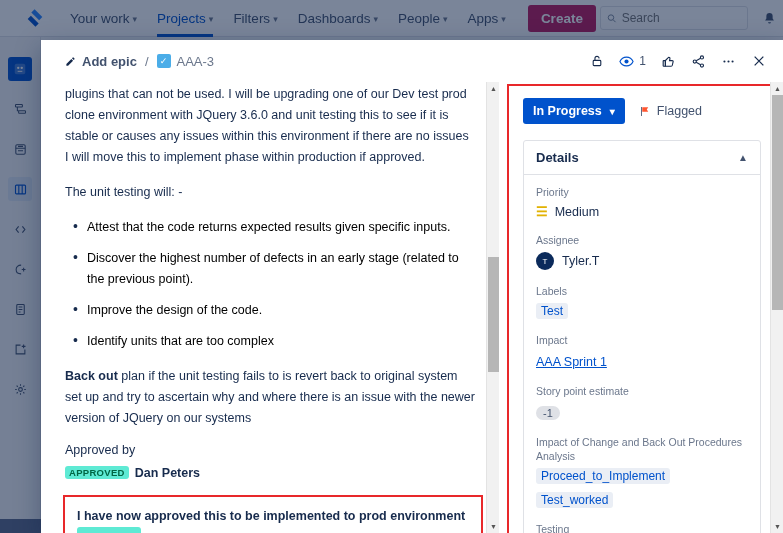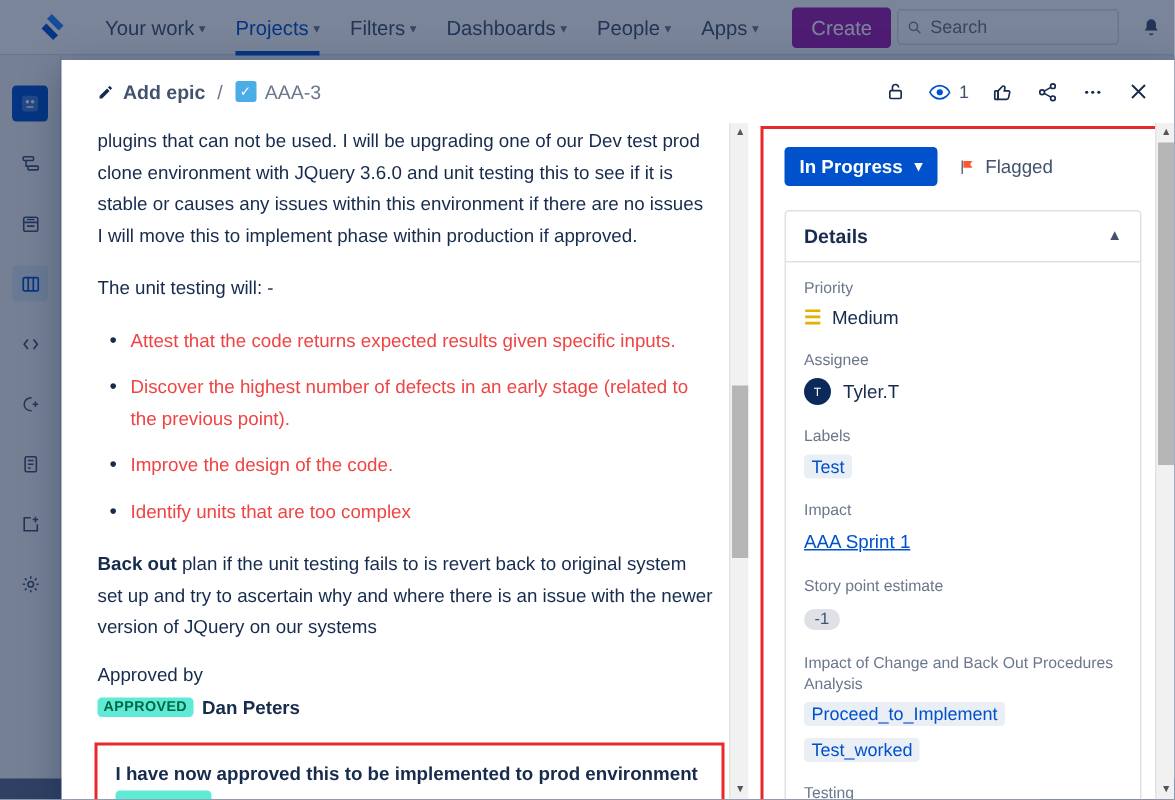--- a/index.html
+++ b/index.html
@@ -31,21 +31,21 @@
     align-items: center; gap: 3px; white-space: nowrap; cursor: pointer;
     position: relative; height: 37px; line-height: 21px;
   }
   .nav-item.active { color: #0052cc; font-weight: 400; }
   .nav-item.active::after {
     content: ""; position: absolute; left: 8px; right: 8px; bottom: 0;
     height: 3px; background: #0052cc;
   }
   .caret { font-size: 9px; color: #6b778c; line-height: 1; transform: translateY(1px); }
   .create-btn {
-    background: #a21caf; color: #fff; font-size: 13.5px; font-weight: 400;
+    background: #be185d; color: #fff; font-size: 13.5px; font-weight: 700;
     border: none; border-radius: 3px; padding: 6px 13px; margin-left: 10px;
     cursor: pointer;
   }
   .search-wrap { margin-left: auto; display: flex; align-items: center; gap: 14px; }
   .search-box {
     width: 148px; height: 24px; border: 1px solid #dfe1e6; border-radius: 3px;
     display: flex; align-items: center; padding: 0 6px; gap: 5px; background: #fff;
   }
   .search-box input {
     border: none; outline: none; font-size: 12px; color: #7a869a;
@@ -99,21 +99,21 @@
   .content-col {
     width: 458px; flex: 0 0 458px; position: relative; overflow: hidden;
     padding: 0 24px 0 24px;
   }
   .content-inner { padding-top: 2px; }
   .desc p {
     font-size: 12.5px; line-height: 21px; color: #172b4d; margin-bottom: 14px;
   }
   .desc ul { list-style: none; margin: 0 0 14px 0; }
   .desc li {
-    font-size: 12.5px; line-height: 21px; color: #ef4444;
+    font-size: 12.5px; line-height: 21px; color: #000000;
     padding-left: 22px; position: relative; margin-bottom: 10px;
   }
   .desc li::before {
     content: "•"; position: absolute; left: 8px; top: -1px; font-size: 14px; color: #172b4d;
   }
   .desc b { font-weight: 700; }
   .approved-lbl { font-size: 12.5px; color: #172b4d; margin-bottom: 6px; }
   .lozenge {
     display: inline-block; background: #5eead4; color: #006644; font-size: 9.5px;
     font-weight: 700; letter-spacing: .3px; padding: 1px 4px; border-radius: 3px;

